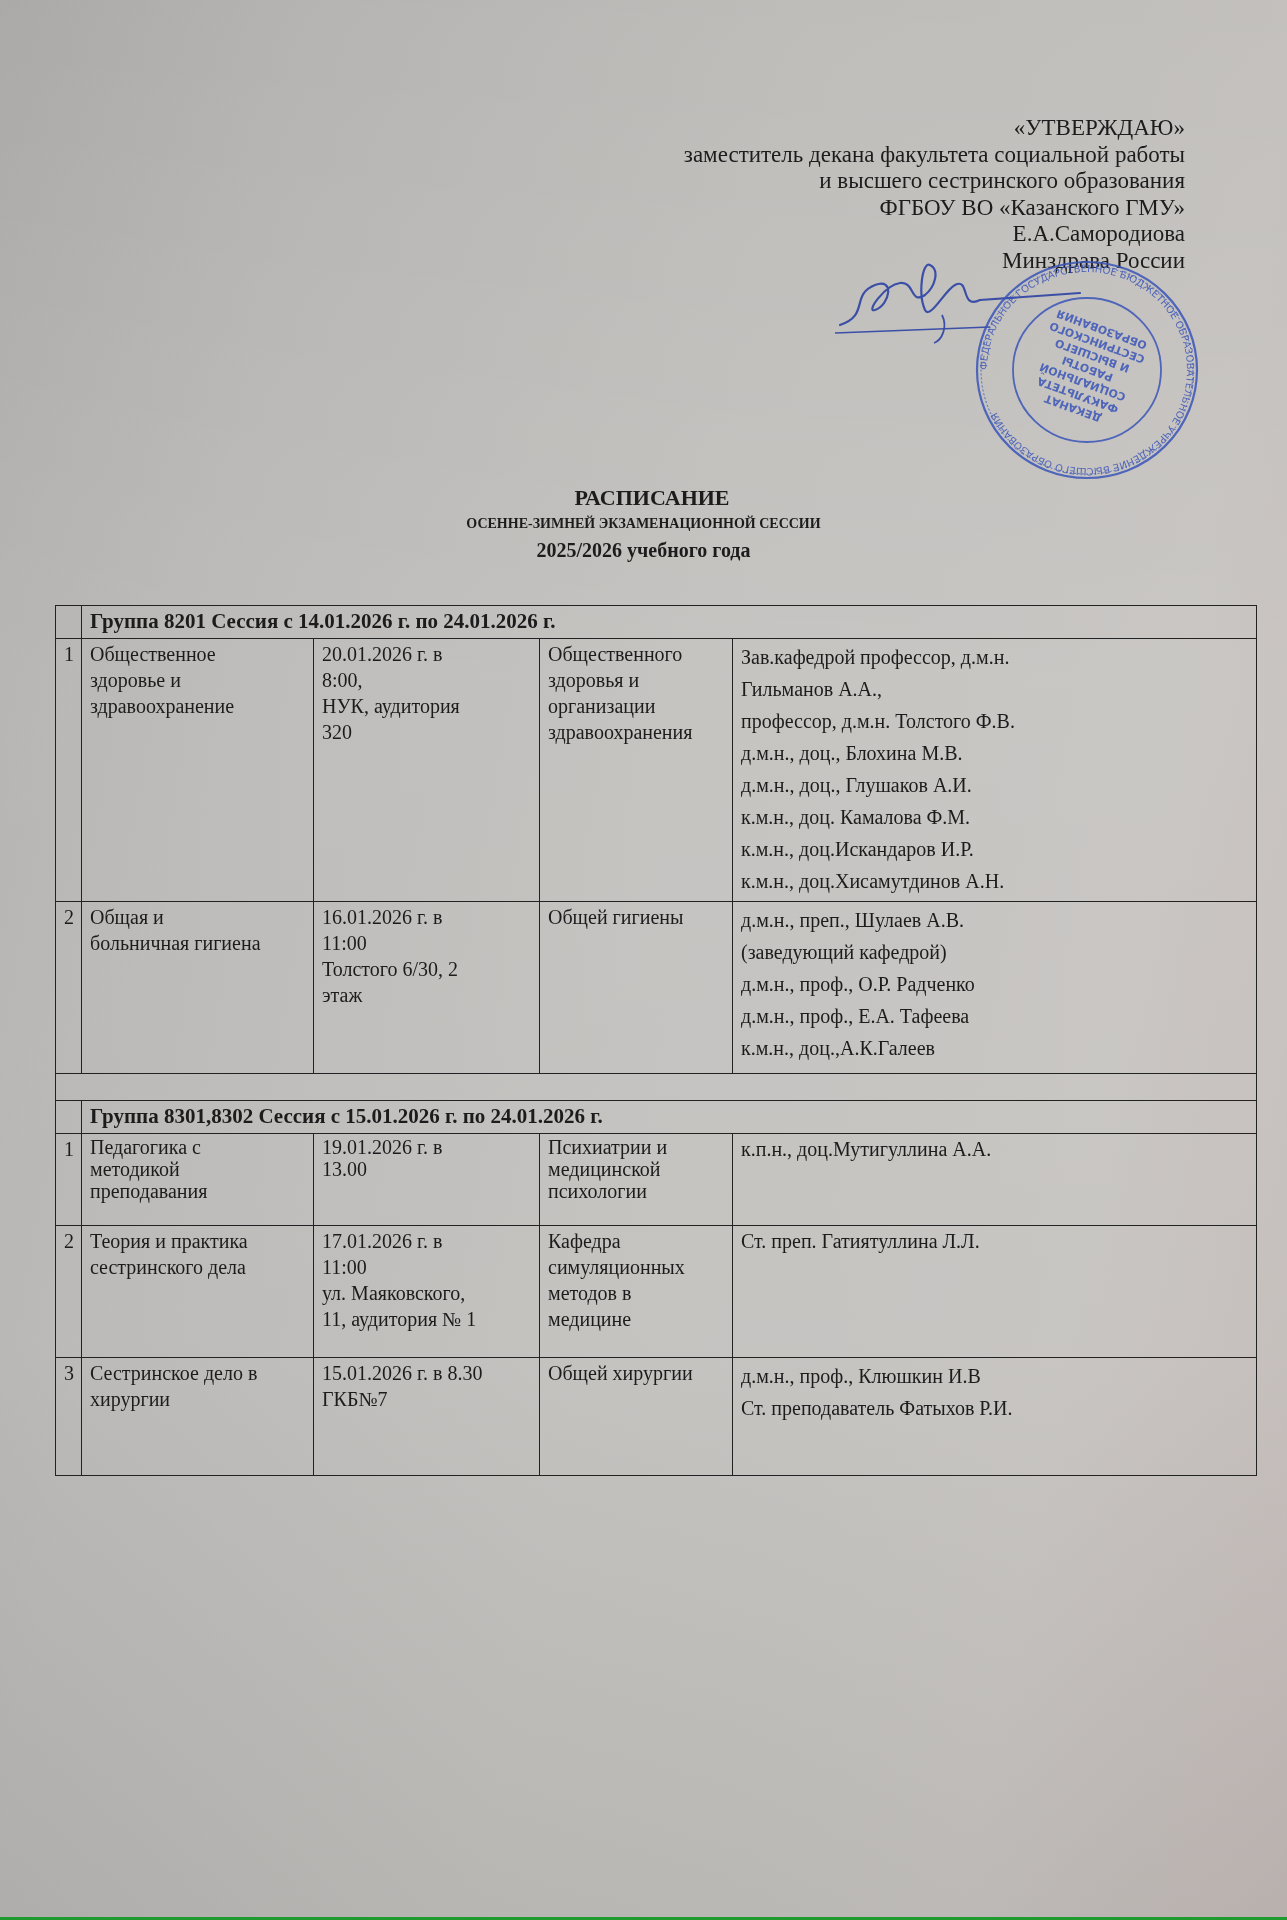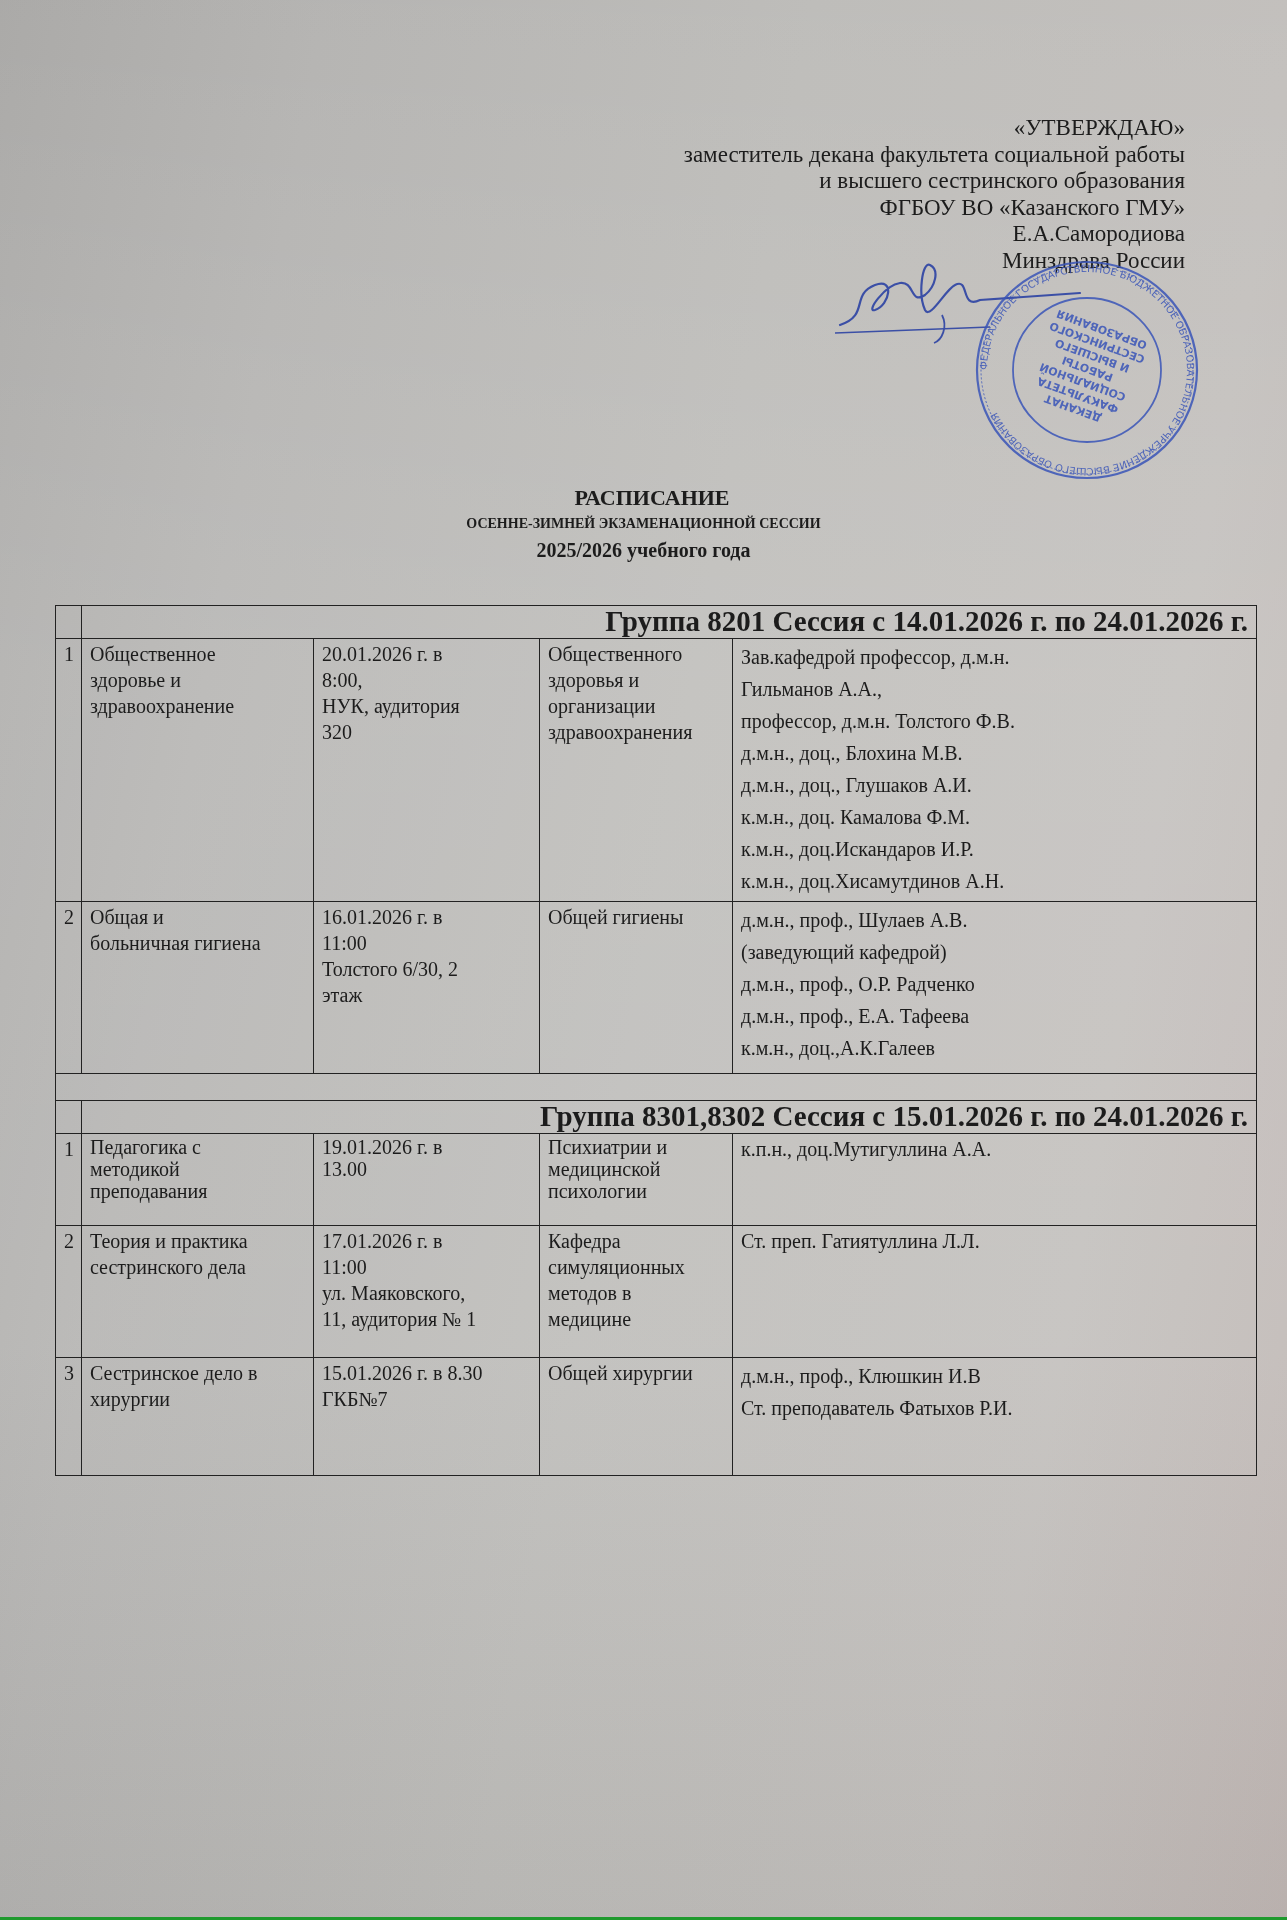--- a/index.html
+++ b/index.html
@@ -41,21 +41,21 @@
     font-size: 20px; line-height: 26px;
   }
   table.schedule td {
     border: 1.6px solid #222; vertical-align: top; padding: 2px 8px 4px 8px;
   }
   .col-num { width: 26px; }
   .col-disc { width: 232px; }
   .col-date { width: 226px; }
   .col-dept { width: 193px; }
   td.num { text-align: center; padding-left: 2px; padding-right: 2px; }
-  td.group-head { text-align: right; font-weight: bold; font-size: 29px; padding-top: 6px; padding-bottom: 4px; }
+  td.group-head { text-align: left; font-weight: bold; font-size: 21px; padding-top: 6px; padding-bottom: 4px; }
   .just { text-align: justify; text-align-last: left; }
   .line { display: block; }
   tr.spacer td { height: 26px; padding: 0; }
   .exam-line { display: block; line-height: 32px; }
   .green-bar {
     position: absolute; left: 0; bottom: 0; width: 1287px; height: 3px; background: #1f9a2e;
   }
 </style>
 </head>
 <body>
@@ -160,21 +160,21 @@
       <td>
         <span class="line">16.01.2026 г. в</span>
         <span class="line">11:00</span>
         <span class="line">Толстого 6/30, 2</span>
         <span class="line">этаж</span>
       </td>
       <td>
         <span class="line">Общей гигиены</span>
       </td>
       <td>
-        <span class="exam-line">д.м.н., проф., Шулаев А.В.</span>
+        <span class="exam-line">д.м.н., преп., Шулаев А.В.</span>
         <span class="exam-line">(заведующий кафедрой)</span>
         <span class="exam-line">д.м.н., проф., О.Р. Радченко</span>
         <span class="exam-line">д.м.н., проф., Е.А. Тафеева</span>
         <span class="exam-line">к.м.н., доц.,А.К.Галеев</span>
       </td>
     </tr>
 
     <tr class="spacer">
       <td colspan="5"></td>
     </tr>

